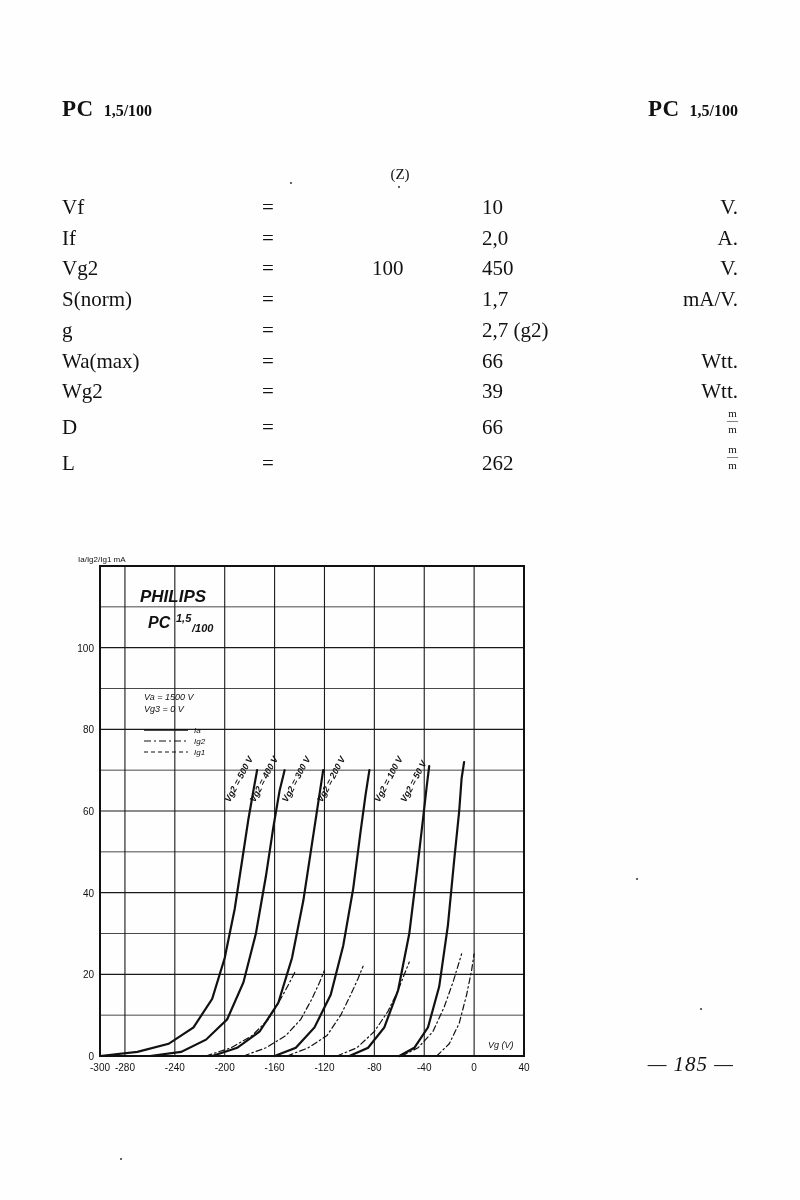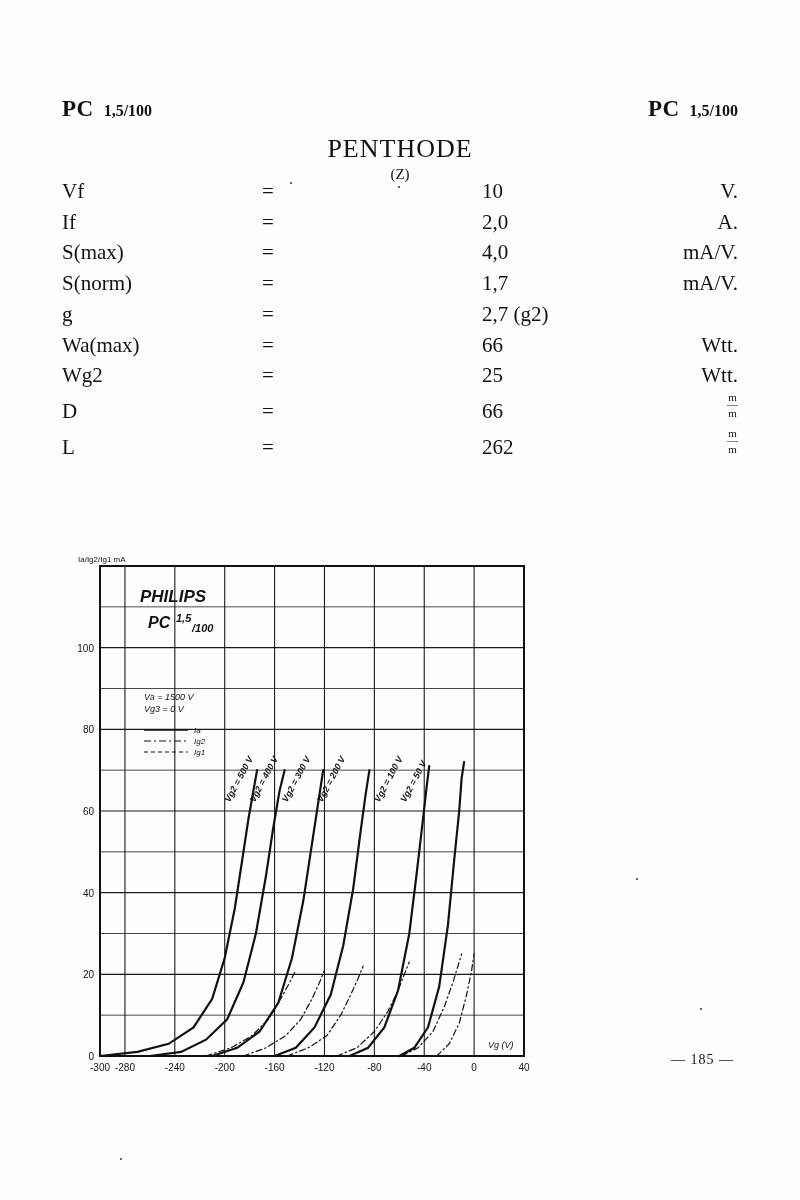--- a/index.html
+++ b/index.html
@@ -67,21 +67,21 @@
     right: 0;
     top: 166px;
     text-align: center;
     font-size: 15px;
   }
 
   
   .spec {
     position: absolute;
     left: 62px;
-    top: 177px;
+    top: 193px;
     width: 676px;
     border-collapse: collapse;
     font-size: 21px;
   }
   .spec td {
     padding: 1px 0 2px 0;
     vertical-align: bottom;
     line-height: 1.32;
     white-space: nowrap;
   }
@@ -112,22 +112,23 @@
     width: 500px;
     height: 540px;
   }
   .chart-wrap svg { display: block; }
 
   
   .pagenum {
     position: absolute;
     right: 66px;
     top: 1052px;
-    font-size: 14px;
+    font-size: 21px;
     letter-spacing: 1px;
+    font-style: italic;
   }
 
   .speck {
     position: absolute;
     width: 2px;
     height: 2px;
     background: #333;
     border-radius: 50%;
   }
 </style>
@@ -136,45 +137,44 @@
 
 <div class="page">
 
   <div class="hdr-left">
     <span>PC</span><span class="code">1,5/100</span>
   </div>
   <div class="hdr-right">
     <span>PC</span><span class="code">1,5/100</span>
   </div>
 
-  <div class="title">PENTHODE</div>
   <div class="subtitle">(Z)</div>
 
   <table class="spec">
     <tbody>
       <tr>
         <td class="c-sym">Vf</td>
         <td class="c-eq">=</td>
         <td class="c-alt"></td>
         <td class="c-val">10</td>
         <td class="c-unit">V.</td>
       </tr>
       <tr>
         <td class="c-sym">If</td>
         <td class="c-eq">=</td>
         <td class="c-alt"></td>
         <td class="c-val">2,0</td>
         <td class="c-unit">A.</td>
       </tr>
       <tr>
-        <td class="c-sym">S(max)</td>
-        <td class="c-eq">=</td>
-        <td class="c-alt"></td>
-        <td class="c-val">4,0</td>
-        <td class="c-unit">mA/V.</td>
+        <td class="c-sym">Vg2</td>
+        <td class="c-eq">=</td>
+        <td class="c-alt">100</td>
+        <td class="c-val">450</td>
+        <td class="c-unit">V.</td>
       </tr>
       <tr>
         <td class="c-sym">S(norm)</td>
         <td class="c-eq">=</td>
         <td class="c-alt"></td>
         <td class="c-val">1,7</td>
         <td class="c-unit">mA/V.</td>
       </tr>
       <tr>
         <td class="c-sym">g</td>
@@ -187,21 +187,21 @@
         <td class="c-sym">Wa(max)</td>
         <td class="c-eq">=</td>
         <td class="c-alt"></td>
         <td class="c-val">66</td>
         <td class="c-unit">Wtt.</td>
       </tr>
       <tr>
         <td class="c-sym">Wg2</td>
         <td class="c-eq">=</td>
         <td class="c-alt"></td>
-        <td class="c-val">25</td>
+        <td class="c-val">39</td>
         <td class="c-unit">Wtt.</td>
       </tr>
       <tr>
         <td class="c-sym">D</td>
         <td class="c-eq">=</td>
         <td class="c-alt"></td>
         <td class="c-val">66</td>
         <td class="c-unit">
           <span class="unit-frac"><i>m</i><span class="bar">—</span><i>m</i></span>
         </td>

